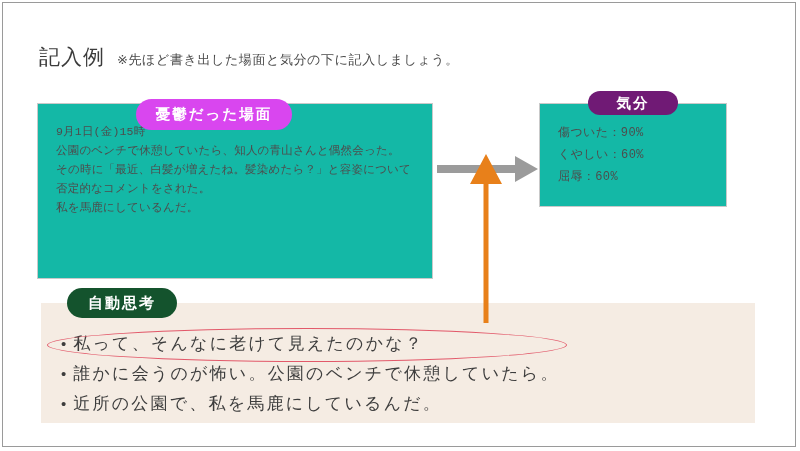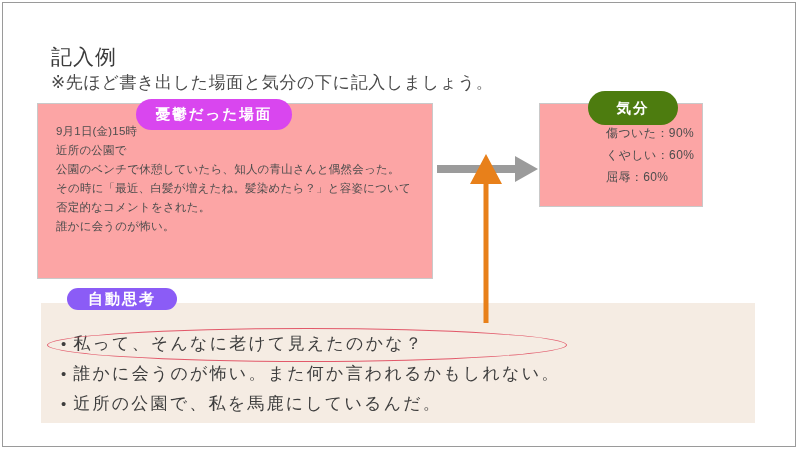--- a/index.html
+++ b/index.html
@@ -27,29 +27,28 @@
   }
 
   
   .heading {
     position: absolute;
     left: 36px;
     top: 40px;
     display: flex;
     align-items: baseline;
     white-space: nowrap;
-    flex-direction: column;
   }
   .heading-title {
     font-size: 21px;
     color: #3b3b3b;
     letter-spacing: 1px;
   }
   .heading-note {
-    font-size: 17px;
+    font-size: 13px;
     color: #4a4a4a;
     margin-left: 12px;
     letter-spacing: 0.6px;
   }
 
   
   .pill {
     position: absolute;
     display: flex;
     align-items: center;
@@ -65,51 +64,51 @@
     left: 133px;
     top: 96px;
     width: 156px;
     height: 31px;
     background: #d946ef;
   }
   .pill-mood {
     left: 585px;
     top: 88px;
     width: 90px;
-    height: 34px;
-    background: #4d7c0f;
+    height: 24px;
+    background: #701a75;
   }
   .pill-thought {
     left: 64px;
     top: 285px;
     width: 110px;
-    height: 22px;
-    background: #8b5cf6;
+    height: 30px;
+    background: #14532d;
     font-size: 15px;
   }
 
   
   .box {
     position: absolute;
-    background: #fca5a5;
+    background: #14b8a6;
     border: 1px solid #c9c9c9;
     box-sizing: border-box;
+    font-family: Liberation Mono, monospace;
   }
   .scene-box {
     left: 34px;
     top: 100px;
     width: 396px;
     height: 176px;
   }
   .mood-box {
     left: 536px;
     top: 100px;
-    width: 164px;
+    width: 188px;
     height: 104px;
-    padding-left: 48px;
   }
   .box-body {
     padding: 18px 16px 0 18px;
   }
   .scene-line {
     font-size: 11.5px;
     color: #4d4d4d;
     line-height: 19px;
     letter-spacing: 0.2px;
     white-space: nowrap;
@@ -192,25 +191,24 @@
 <div class="slide">
 
   <div class="heading">
     <span class="heading-title">記入例</span>
     <span class="heading-note">※先ほど書き出した場面と気分の下に記入しましょう。</span>
   </div>
 
   <div class="box scene-box">
     <div class="box-body">
       <div class="scene-line">9月1日(金)15時</div>
-      <div class="scene-line">近所の公園で</div>
       <div class="scene-line">公園のベンチで休憩していたら、知人の青山さんと偶然会った。</div>
       <div class="scene-line">その時に「最近、白髪が増えたね。髪染めたら？」と容姿について</div>
       <div class="scene-line">否定的なコメントをされた。</div>
-      <div class="scene-line">誰かに会うのが怖い。</div>
+      <div class="scene-line">私を馬鹿にしているんだ。</div>
     </div>
   </div>
   <div class="pill pill-scene">憂鬱だった場面</div>
 
   <div class="box mood-box">
     <div class="box-body">
       <div class="mood-line">傷ついた：90%</div>
       <div class="mood-line">くやしい：60%</div>
       <div class="mood-line">屈辱：60%</div>
     </div>
@@ -230,21 +228,21 @@
 
   <div class="pill pill-thought">自動思考</div>
 
   <div class="thought-list">
     <div class="thought-item">
       <span class="bullet">•</span>
       <span>私って、そんなに老けて見えたのかな？</span>
     </div>
     <div class="thought-item">
       <span class="bullet">•</span>
-      <span>誰かに会うのが怖い。また何か言われるかもしれない。</span>
+      <span>誰かに会うのが怖い。公園のベンチで休憩していたら。</span>
     </div>
     <div class="thought-item">
       <span class="bullet">•</span>
       <span>近所の公園で、私を馬鹿にしているんだ。</span>
     </div>
   </div>
 
   <div class="ellipse-highlight"></div>
 
 </div>

